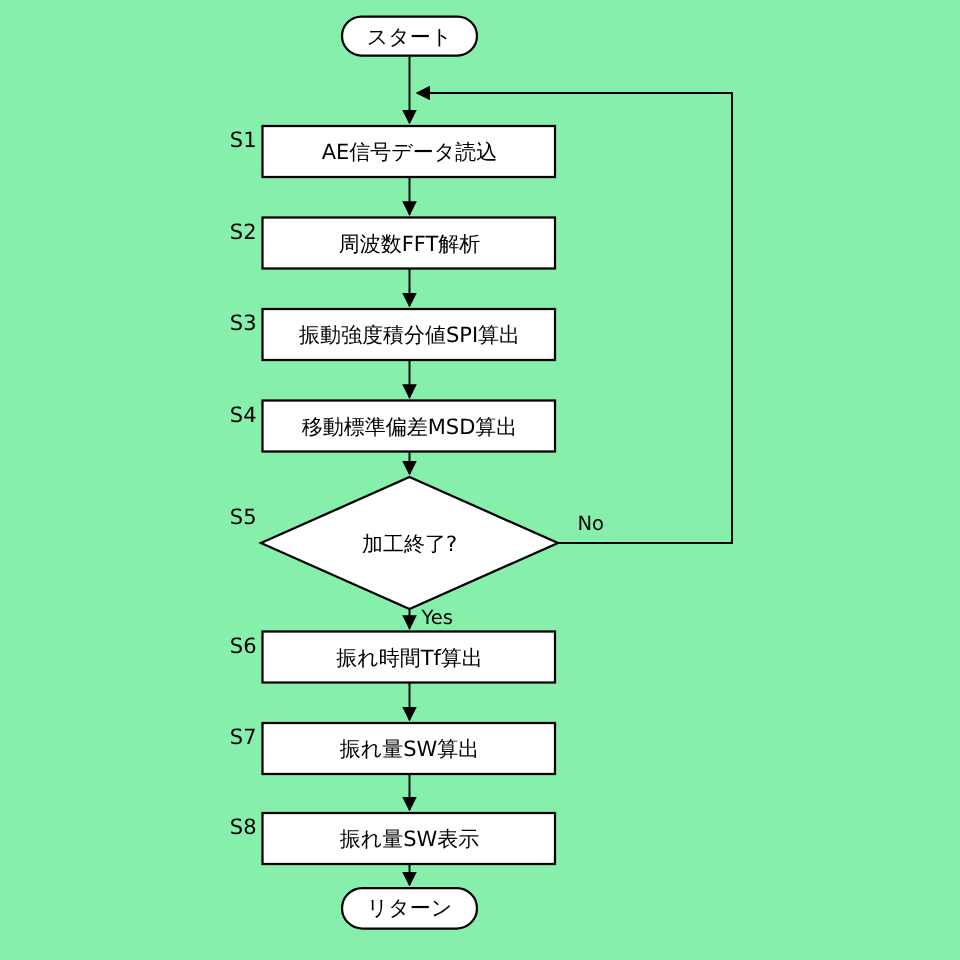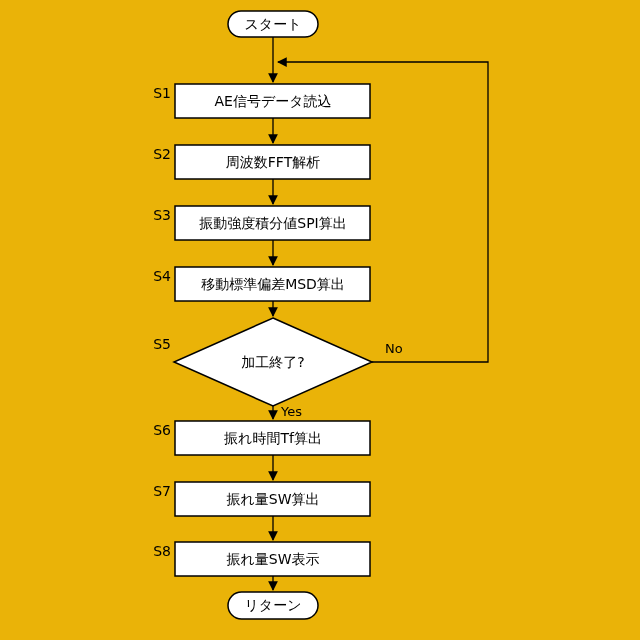--- a/index.html
+++ b/index.html
@@ -8,21 +8,21 @@
     background: #ffffff;
     width: 640px;
     height: 640px;
     overflow: hidden;
     font-family: "DejaVu Sans", "Liberation Sans", sans-serif;
   }
   .canvas {
     position: relative;
     width: 640px;
     height: 640px;
-    background: #eab308;
+    background: #86efac;
   }
   svg text {
     font-family: "DejaVu Sans", "Liberation Sans", sans-serif;
     fill: #000000;
   }
   .node-label { font-size: 14px; }
   .step-id    { font-size: 14px; }
   .branch-label { font-size: 13px; }
   .shape {
     fill: #ffffff;

